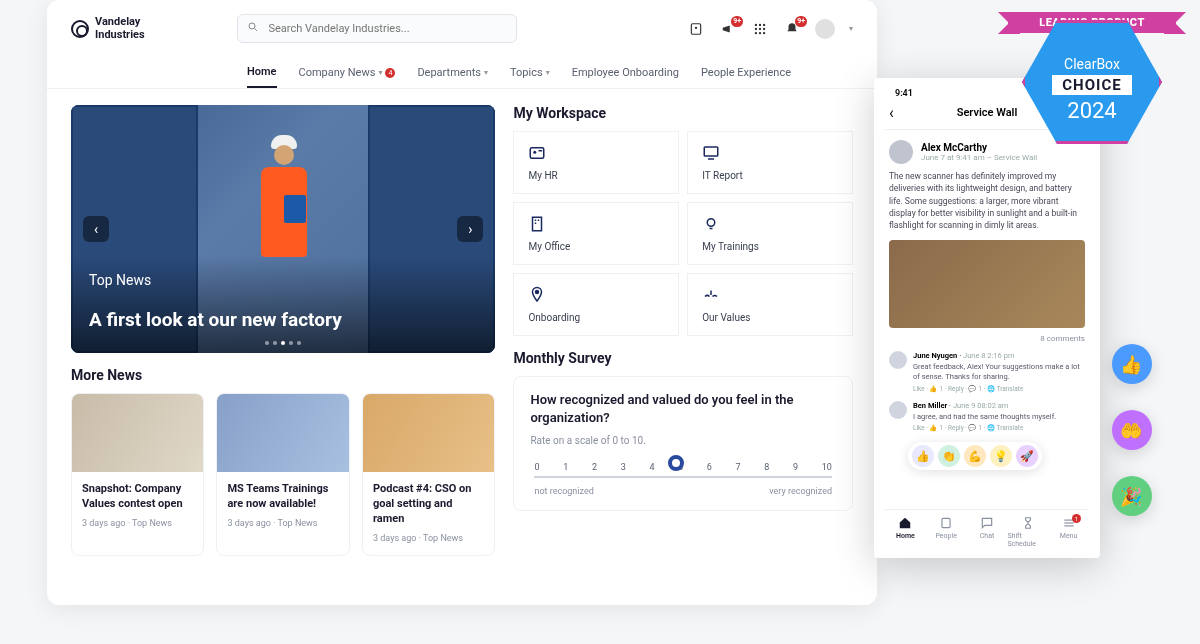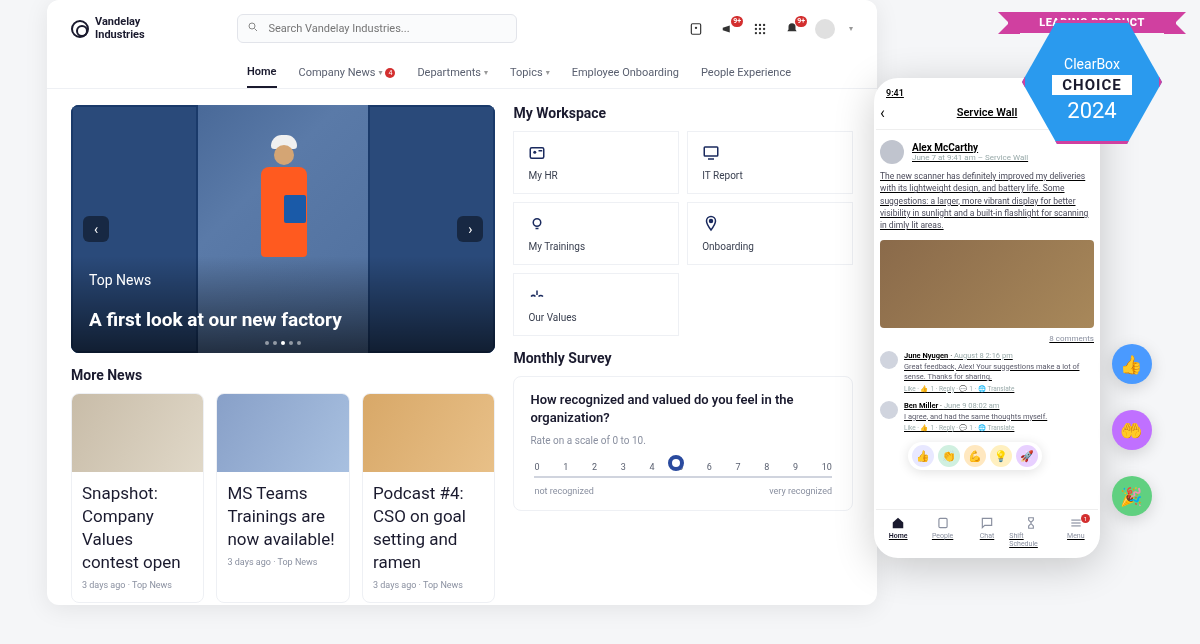--- a/index.html
+++ b/index.html
@@ -46,39 +46,39 @@
 .dot { width:4px; height:4px; border-radius:50%; background:rgba(255,255,255,0.5); }
 .dot.active { background:#fff; }
 .containers { position:absolute; inset:0; }
 .container-box { position:absolute; background:#2a4a7a; border:2px solid #1a3a6a; }
 
 .section-h { font-size:14px; font-weight:700; color:#1a1a2e; margin:14px 0 10px; }
 .news-row { display:flex; gap:12px; }
 .news-card { flex:1; background:#fff; border:1px solid #eef0f4; border-radius:8px; overflow:hidden; }
 .news-img { height:78px; background:#d8dce4; position:relative; }
 .news-body { padding:10px 10px 12px; }
-.news-title { font-size:17px; font-weight:400; color:#1a1a2e; line-height:1.35; margin-bottom:6px; }
+.news-title { font-size:11px; font-weight:700; color:#1a1a2e; line-height:1.35; margin-bottom:6px; }
 .news-meta { font-size:9px; color:#8a90a0; }
 
 .ws-grid { display:grid; grid-template-columns:1fr 1fr; gap:8px; }
 .ws-tile { background:#fff; border:1px solid #eef0f4; border-radius:0; padding:12px 14px; display:flex; flex-direction:column; gap:8px; cursor:pointer; }
 .ws-icon { width:18px; height:18px; color:#1a2a5e; }
 .ws-label { font-size:10px; color:#3a4050; }
 
 .survey { background:#fff; border:1px solid #eef0f4; border-radius:8px; padding:14px 16px; margin-top:10px; }
 .survey-q { font-size:13px; font-weight:600; color:#1a1a2e; line-height:1.4; margin-bottom:8px; }
 .survey-hint { font-size:10px; color:#8a90a0; margin-bottom:16px; }
 .scale { position:relative; margin:0 4px; }
 .scale-line { height:2px; background:#d0d4de; position:relative; }
 .scale-nums { display:flex; justify-content:space-between; font-size:9px; color:#5a6070; margin-bottom:4px; }
 .scale-thumb { position:absolute; top:-7px; width:16px; height:16px; border-radius:50%; background:#fff; border:4px solid #2a4a9e; left:45%; }
 .scale-labels { display:flex; justify-content:space-between; font-size:9px; color:#8a90a0; margin-top:8px; }
 
 
-.phone { position:absolute; right:100px; top:78px; width:226px; height:480px; background:#fff; border-radius:24px; box-shadow:0 8px 40px rgba(0,0,0,0.2); padding:8px 2px; display:flex; flex-direction:column;text-decoration:underline; }
+.phone { position:absolute; right:100px; top:78px; width:226px; height:480px; background:#fff; border-radius:4px; box-shadow:0 8px 40px rgba(0,0,0,0.2); padding:8px 11px; display:flex; flex-direction:column; }
 .phone-status { display:flex; justify-content:space-between; align-items:center; font-size:9px; font-weight:600; padding:2px 10px; }
 .phone-header { display:flex; align-items:center; justify-content:center; position:relative; padding:6px 0 10px; border-bottom:1px solid #eee; }
 .phone-back { position:absolute; left:4px; font-size:16px; }
 .phone-title { font-size:11px; font-weight:600; }
 .post { padding:10px 4px; }
 .post-head { display:flex; gap:8px; align-items:center; margin-bottom:6px; }
 .post-av { width:24px; height:24px; border-radius:50%; background:#c0c4ce; }
 .post-name { font-size:10px; font-weight:700; }
 .post-meta { font-size:8px; color:#9aa; }
 .post-body { font-size:8.5px; color:#4a4a5a; line-height:1.45; margin-bottom:8px; }
@@ -268,20 +268,29 @@
           </div>
         <div class="ws-tile">
             <svg class="ws-icon" viewBox="0 0 24 24" fill="none" stroke="#1a2a5e" stroke-width="2">
               <rect x="3" y="4" width="18" height="12" rx="1"></rect>
               <line x1="8" y1="20" x2="16" y2="20"></line>
             </svg>
             <div class="ws-label">IT Report</div>
           </div>
         <div class="ws-tile">
             <svg class="ws-icon" viewBox="0 0 24 24" fill="none" stroke="#1a2a5e" stroke-width="2">
+              <rect x="6" y="3" width="12" height="18"></rect>
+              <line x1="9" y1="7" x2="11" y2="7"></line>
+              <line x1="13" y1="7" x2="15" y2="7"></line>
+              <line x1="9" y1="11" x2="11" y2="11"></line>
+            </svg>
+            <div class="ws-label">My Office</div>
+          </div>
+        <div class="ws-tile">
+            <svg class="ws-icon" viewBox="0 0 24 24" fill="none" stroke="#1a2a5e" stroke-width="2">
               <circle cx="12" cy="10" r="5"></circle>
               <line x1="10" y1="18" x2="14" y2="18"></line>
             </svg>
             <div class="ws-label">My Trainings</div>
           </div>
         <div class="ws-tile">
             <svg class="ws-icon" viewBox="0 0 24 24" fill="none" stroke="#1a2a5e" stroke-width="2">
               <path d="M12 2a6 6 0 016 6c0 4-6 12-6 12S6 12 6 8a6 6 0 016-6z"></path>
               <circle cx="12" cy="8" r="2" fill="#1a2a5e"></circle>
             </svg>
@@ -342,21 +351,21 @@
         <div class="post-meta">June 7 at 9:41 am – Service Wall</div>
       </div>
     </div>
     <div class="post-body">The new scanner has definitely improved my deliveries with its lightweight design, and battery life. Some suggestions: a larger, more vibrant display for better visibility in sunlight and a built-in flashlight for scanning in dimly lit areas.</div>
     <div class="post-img"></div>
     <div class="comments-link">8 comments</div>
 
     <div class="comment">
       <div class="comment-av"></div>
       <div class="comment-body">
-        <div class="comment-head"><span class="comment-name">June Nyugen</span> · <span class="comment-time">August 8 2:16 pm</span></div>
+        <div class="comment-head"><span class="comment-name">June Nyugen</span> · <span class="comment-time">June 8 2:16 pm</span></div>
         <div class="comment-text">Great feedback, Alex! Your suggestions make a lot of sense. Thanks for sharing.</div>
         <div class="comment-actions">Like · 👍 1 · Reply · 💬 1 · 🌐 Translate</div>
       </div>
     </div>
     <div class="comment">
       <div class="comment-av"></div>
       <div class="comment-body">
         <div class="comment-head"><span class="comment-name">Ben Miller</span> · <span class="comment-time">June 9 08:02 am</span></div>
         <div class="comment-text">I agree, and had the same thoughts myself.</div>
         <div class="comment-actions">Like · 👍 1 · Reply · 💬 1 · 🌐 Translate</div>

